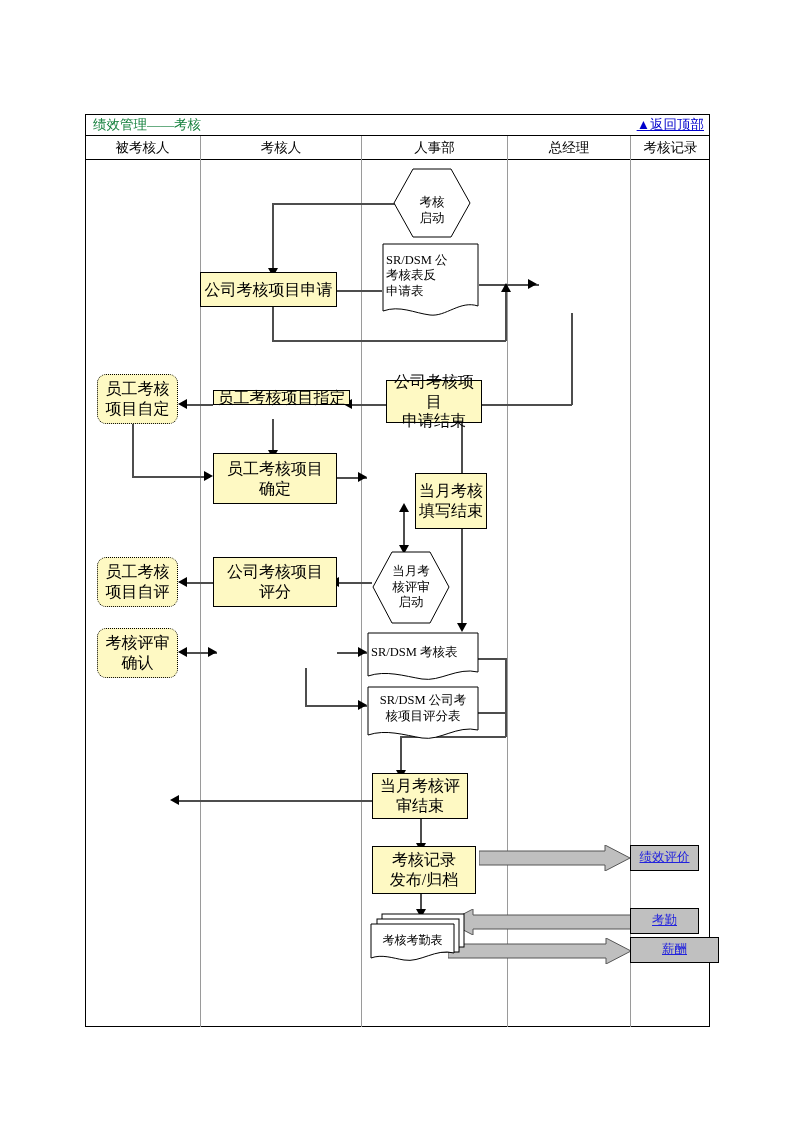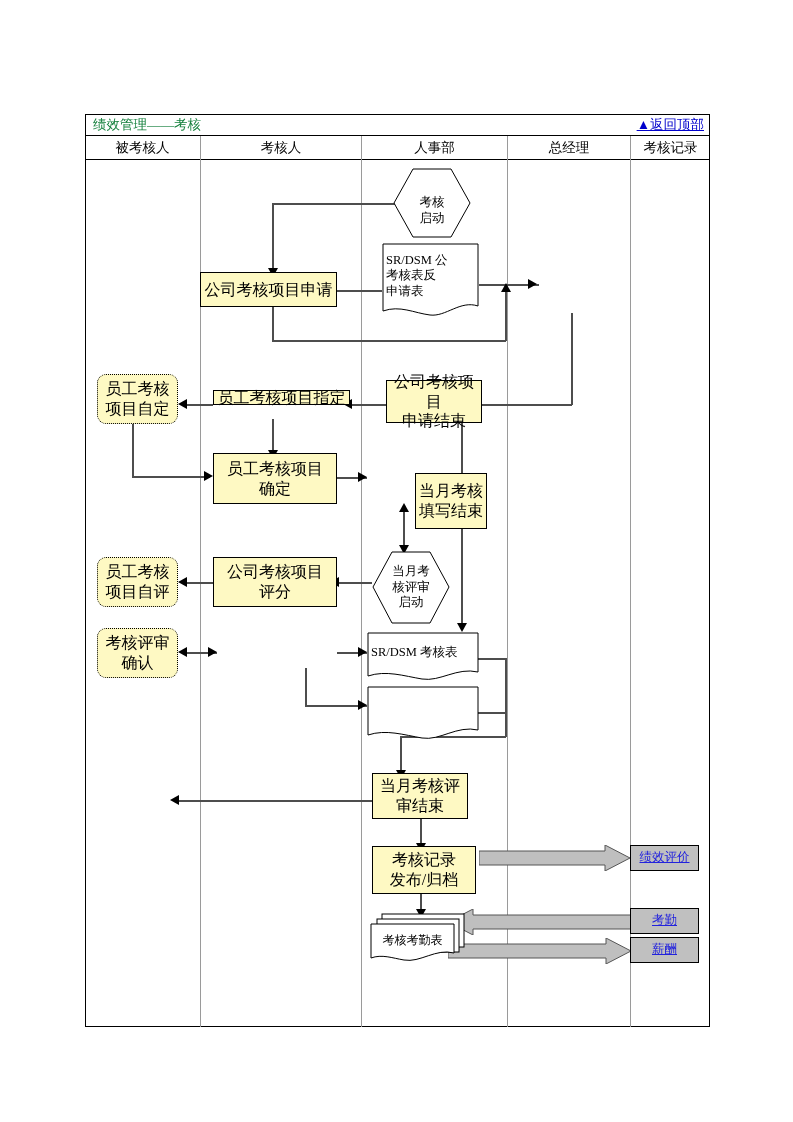--- a/index.html
+++ b/index.html
@@ -325,20 +325,22 @@
     <svg width="112" height="52" viewBox="0 0 112 52">
       <path d="M1,1 L111,1 L111,40 C90,35 73,50 55,47 C37,44 19,38 1,44 Z" fill="#ffffff" stroke="#000000" stroke-width="1"></path>
     </svg>
     <div class="doclabel" style="height:42px;">SR/DSM 考核表</div>
   </div>
 
   <div class="docwrap" style="left:367px; top:686px; width:112px; height:58px;">
     <svg width="112" height="58" viewBox="0 0 112 58">
       <path d="M1,1 L111,1 L111,44 C90,39 73,55 55,52 C37,49 19,43 1,49 Z" fill="#ffffff" stroke="#000000" stroke-width="1"></path>
     </svg>
+    <div class="doclabel center" style="height:46px;">SR/DSM 公司考
+核项目评分表</div>
   </div>
 
 
   <div class="node rect" style="left:372px; top:773px; width:96px; height:46px;">当月考核评
 审结束</div>
 
   <div class="node rect" style="left:372px; top:846px; width:104px; height:48px;">考核记录
 发布/归档</div>
 
   <div class="docwrap" style="left:370px; top:913px; width:104px; height:50px;">
@@ -347,15 +349,15 @@
       <rect x="7" y="6" width="82" height="33" fill="#ffffff" stroke="#000000" stroke-width="1"></rect>
       <path d="M1,11 L84,11 L84,40 C66,35 50,50 34,47 C22,45 12,41 1,45 Z" fill="#ffffff" stroke="#000000" stroke-width="1"></path>
     </svg>
     <div class="doclabel center" style="left:3px; right:22px; top:12px; height:30px; font-size:12px;">考核考勤表</div>
   </div>
 
   <div class="node linkbox" style="left:630px; top:845px; width:69px; height:26px;">绩效评价</div>
 
   <div class="node linkbox" style="left:630px; top:908px; width:69px; height:26px;">考勤</div>
 
-  <div class="node linkbox" style="left:630px; top:937px; width:69px; height:26px;">薪酬</div>
+  <div class="node linkbox" style="left:630px; top:937px; width:89px; height:26px;">薪酬</div>
 
 </div>
 
 </body></html>

